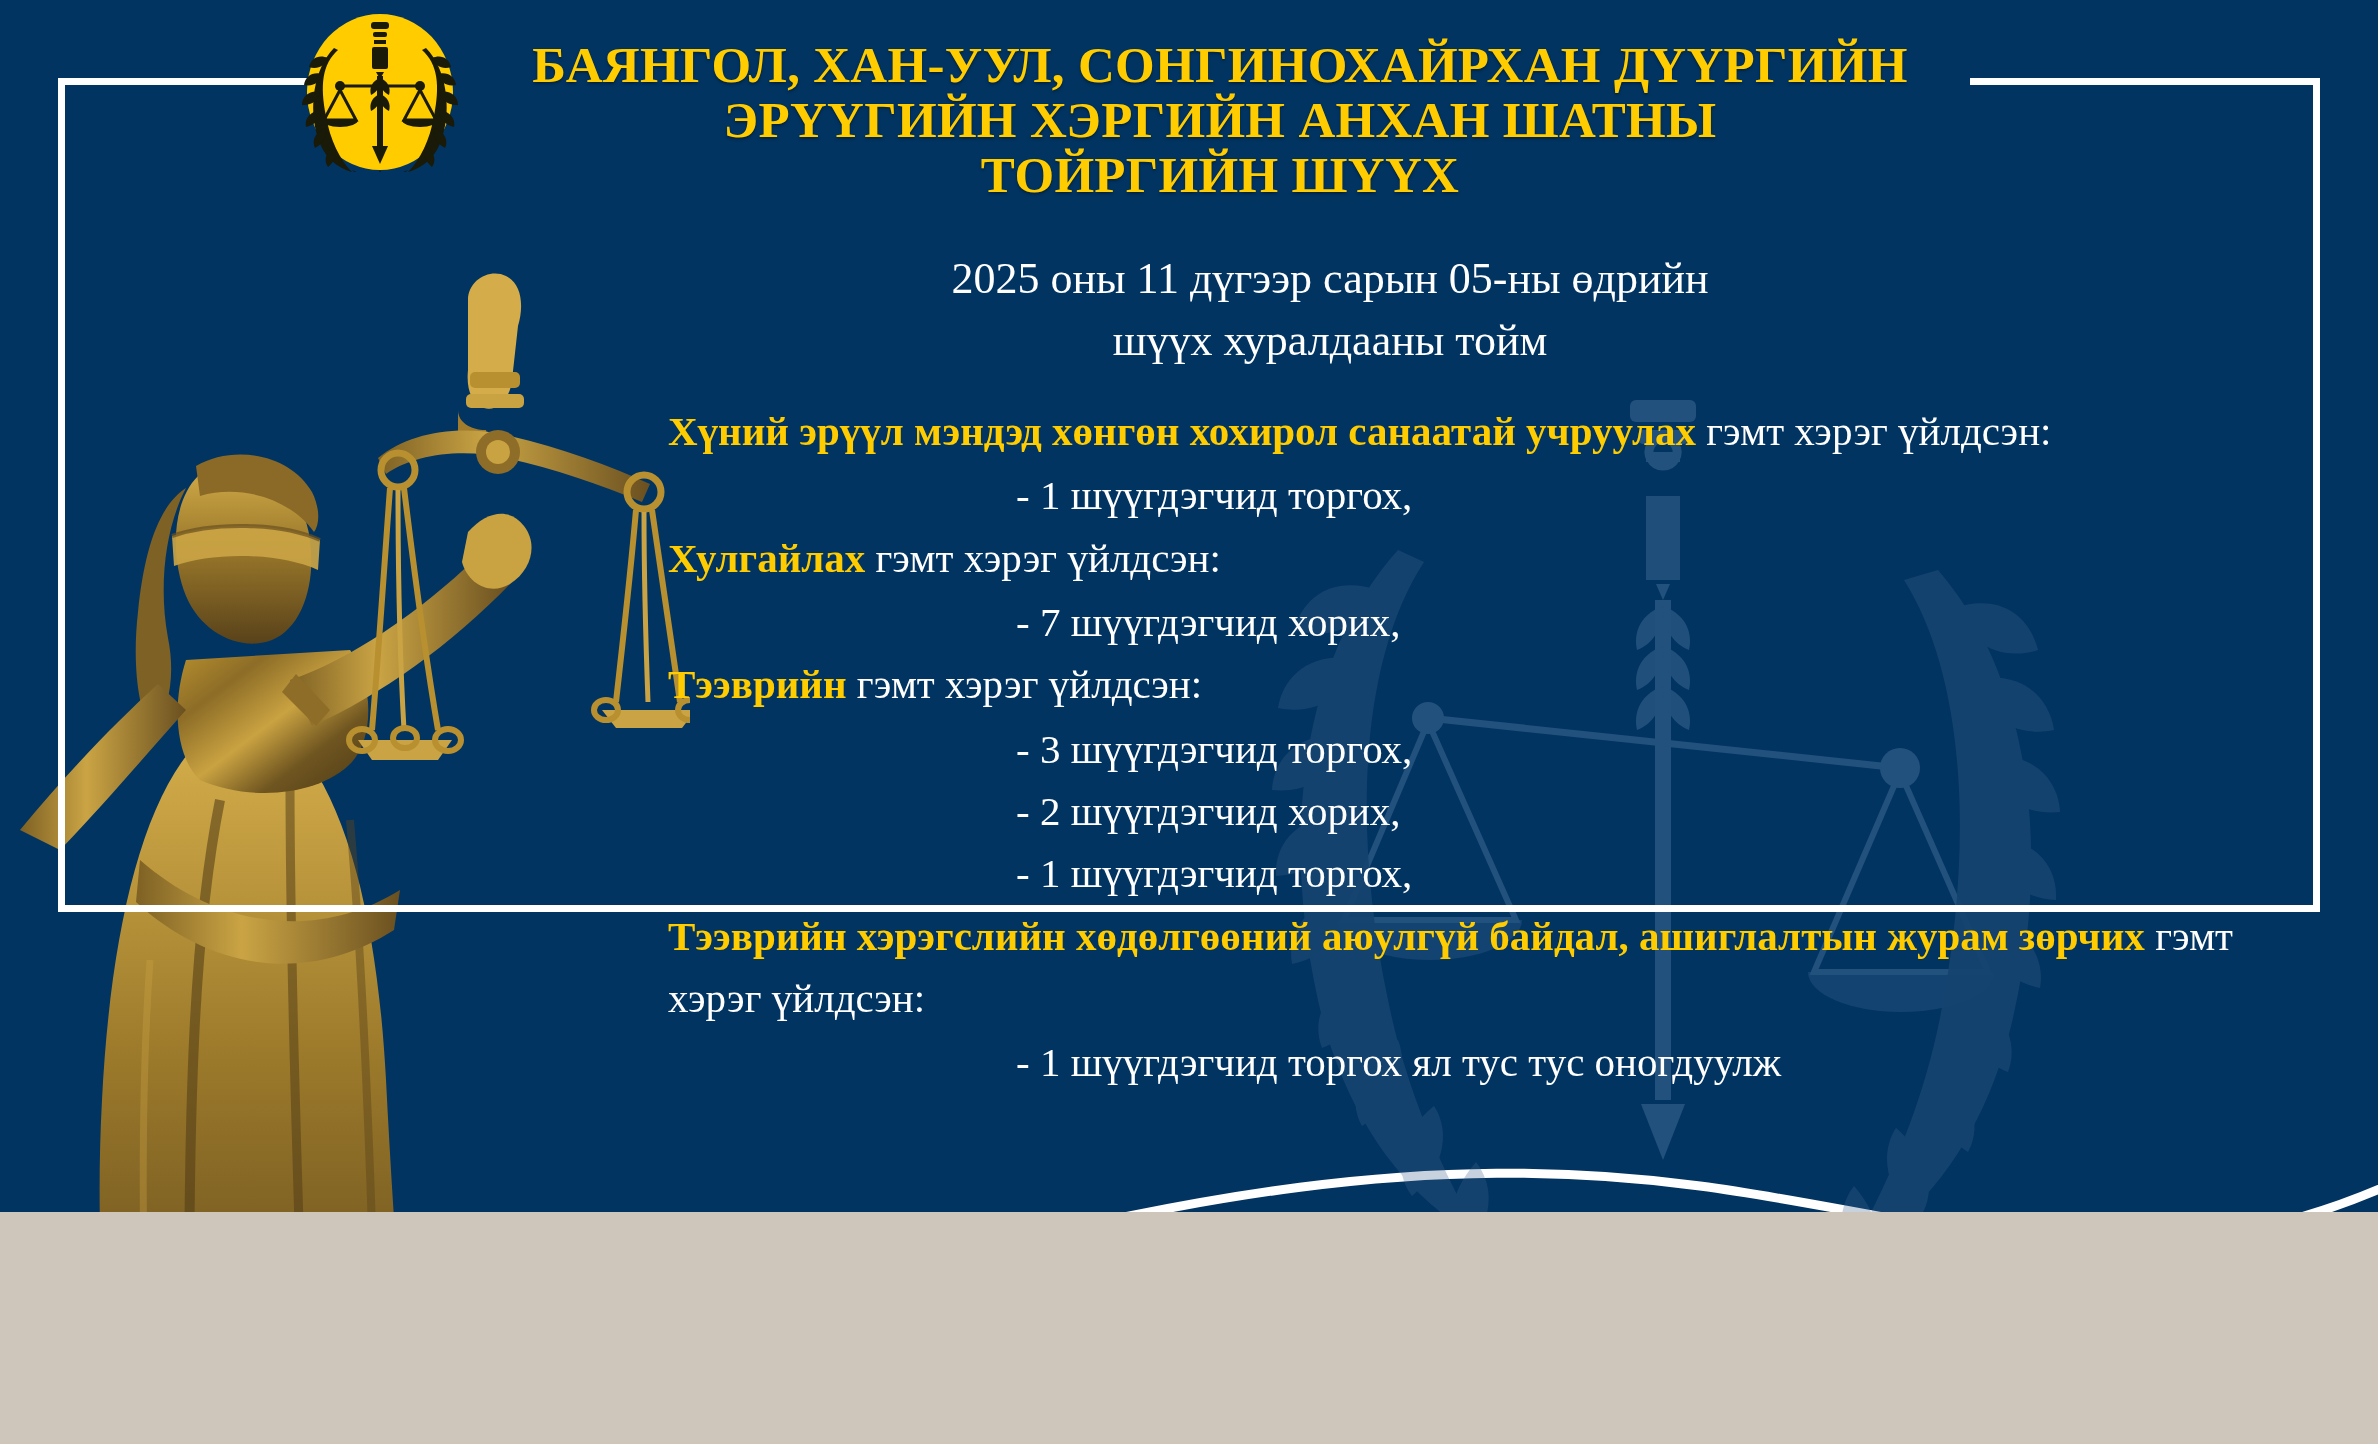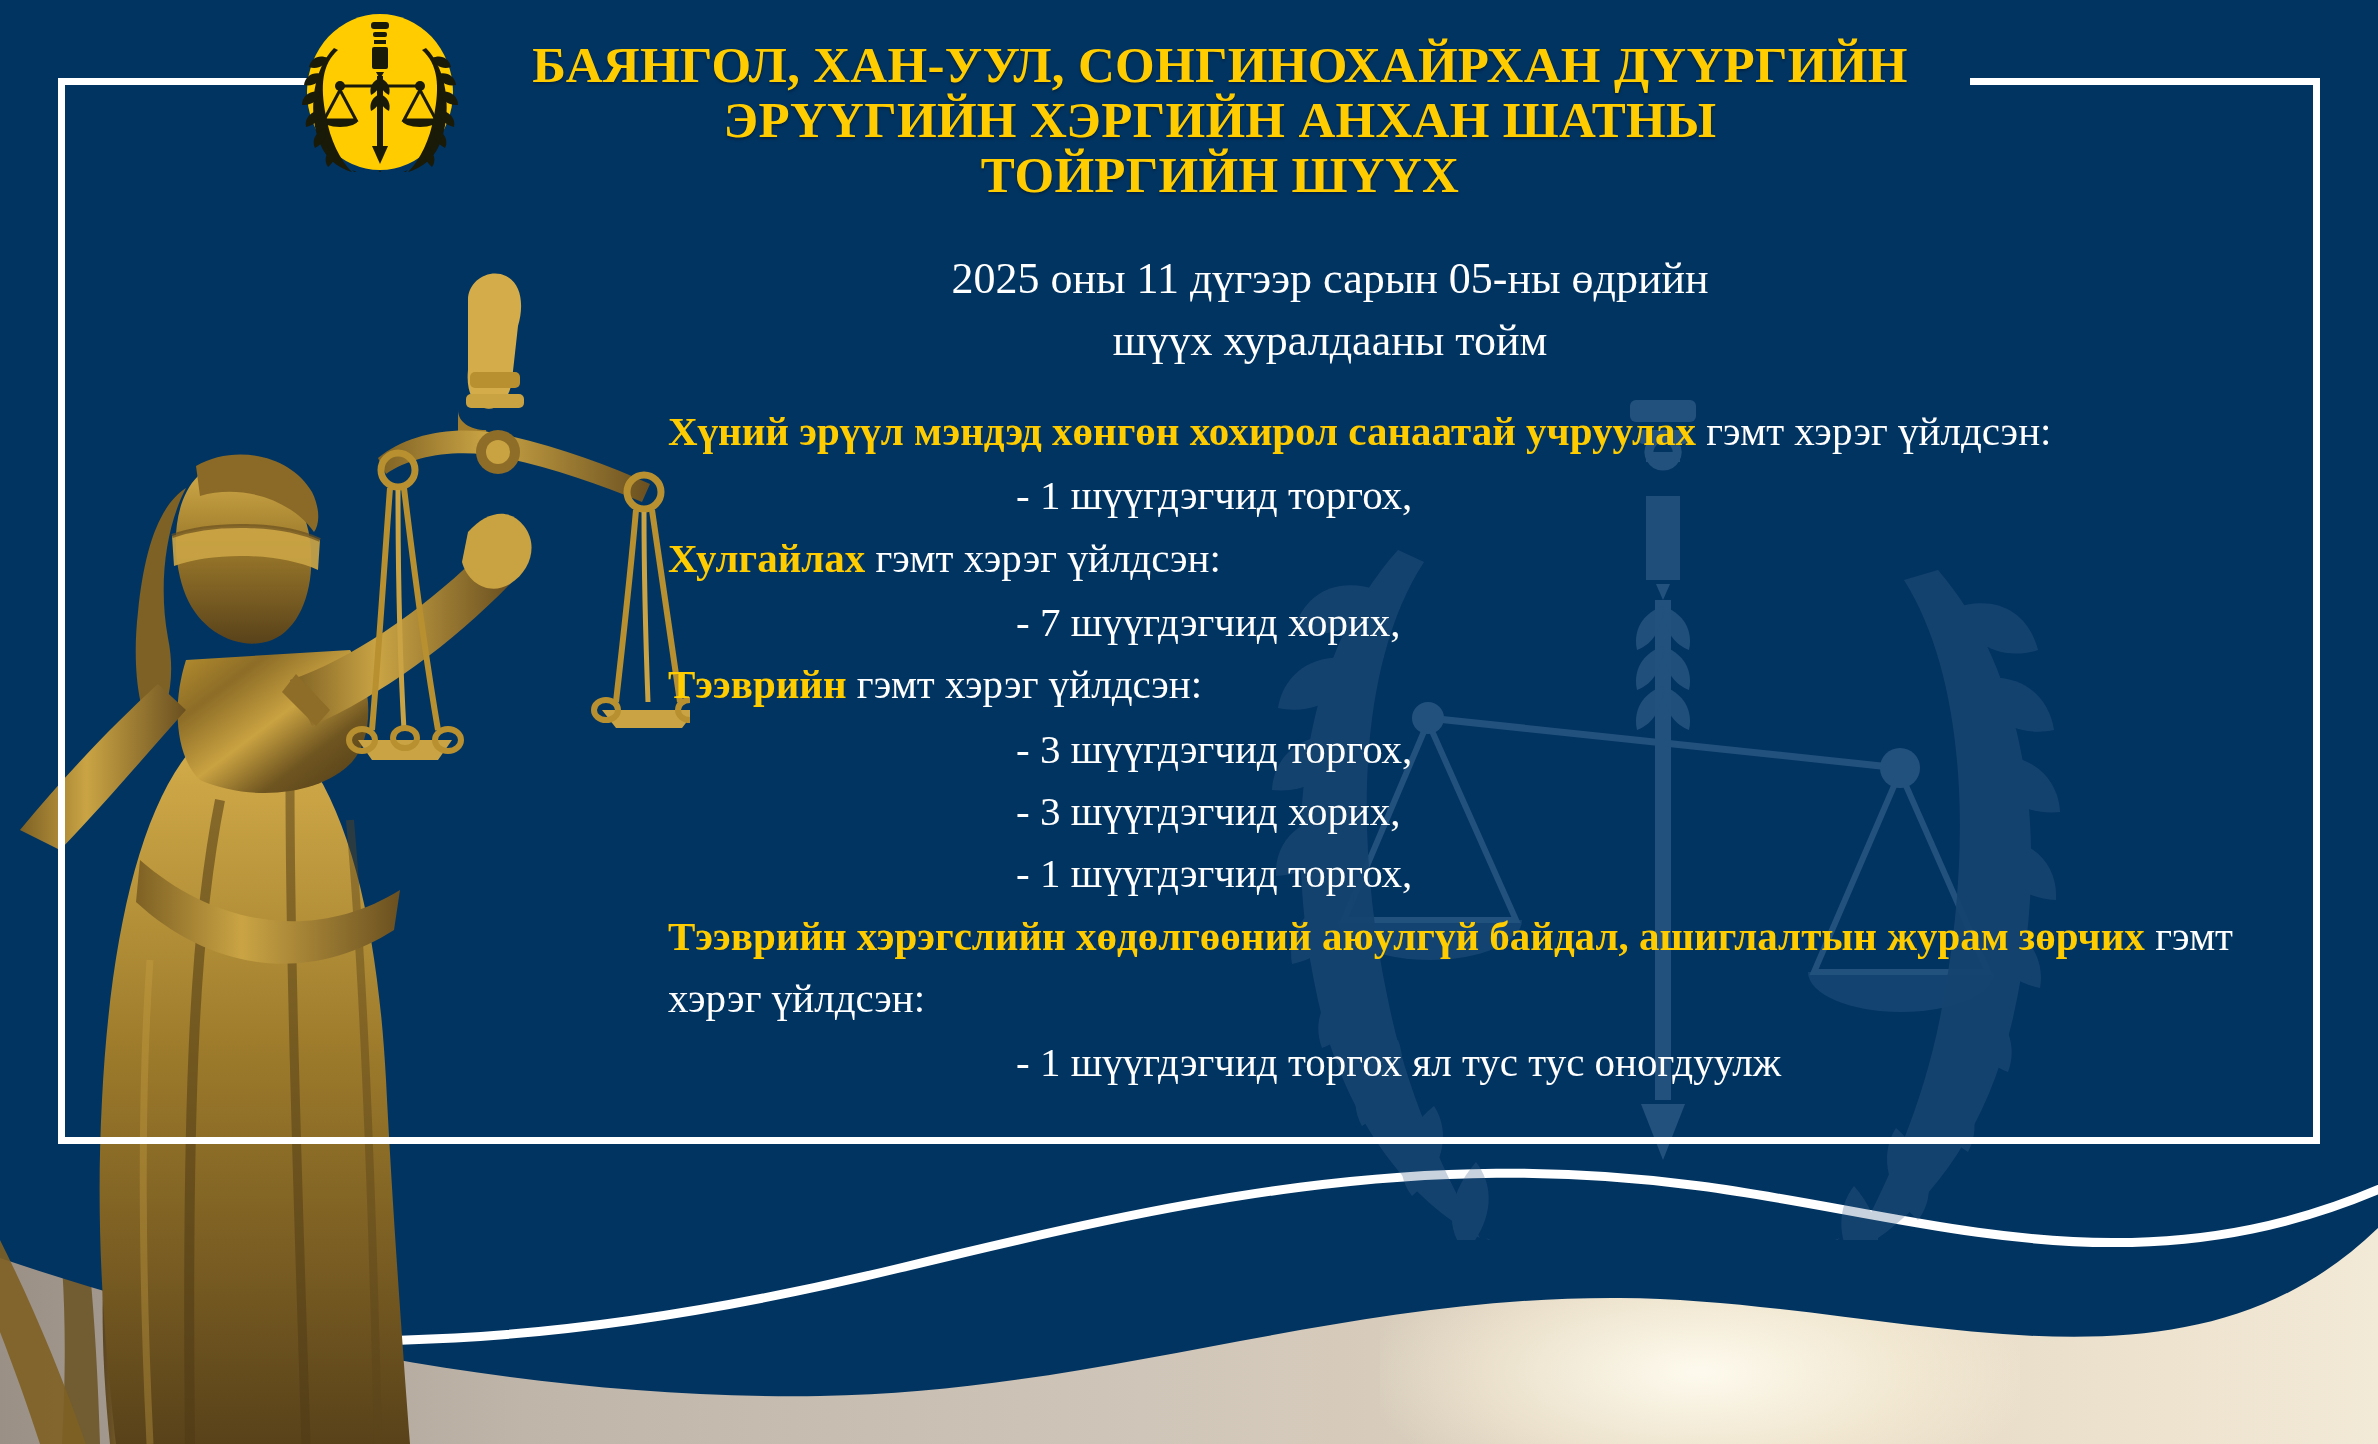--- a/index.html
+++ b/index.html
@@ -5,21 +5,21 @@
   * { margin:0; padding:0; box-sizing:border-box; }
   html, body {
     width:2378px; height:1444px;
     background:#cfc6bb;
     font-family:"Liberation Serif", serif;
     overflow:hidden;
   }
 
   #poster {
     position:relative;
-    width:2378px; height:1444px;
+    width:2378px; height:1212px;
     overflow:hidden;
     background:#bdb3a8;
   }
   .photo-bg2 {
     position:absolute; left:0; top:1150px; width:2378px; height:294px;
     background:linear-gradient(90deg,#9b9086 0%,#bfb5a9 22%,#cfc5b8 48%,#e3d6c0 72%,#f2e9d6 100%);
   }
   .photo-glow {
     position:absolute; left:1380px; top:1240px; width:640px; height:220px;
     background:radial-gradient(ellipse at 50% 60%, rgba(255,252,240,.95) 0%, rgba(255,248,225,.45) 45%, rgba(255,245,215,0) 75%);
@@ -377,21 +377,21 @@
 
     <div class="para">
       <span class="hl">Хулгайлах</span><span> гэмт хэрэг үйлдсэн:</span>
     </div>
     <div class="item">- 7 шүүгдэгчид хорих,</div>
 
     <div class="para">
       <span class="hl">Тээврийн</span><span> гэмт хэрэг үйлдсэн:</span>
     </div>
     <div class="item">- 3 шүүгдэгчид торгох,</div>
-    <div class="item">- 3 шүүгдэгчид хорих,</div>
+    <div class="item">- 2 шүүгдэгчид хорих,</div>
 
     <div class="item">- 1 шүүгдэгчид торгох,</div>
 
     <div class="para">
       <span class="hl">Тээврийн хэрэгслийн хөдөлгөөний аюулгүй байдал, ашиглалтын журам зөрчих</span><span> гэмт хэрэг үйлдсэн:</span>
     </div>
     <div class="item">- 1 шүүгдэгчид торгох ял тус тус оногдуулж</div>
 
   </div>
 

